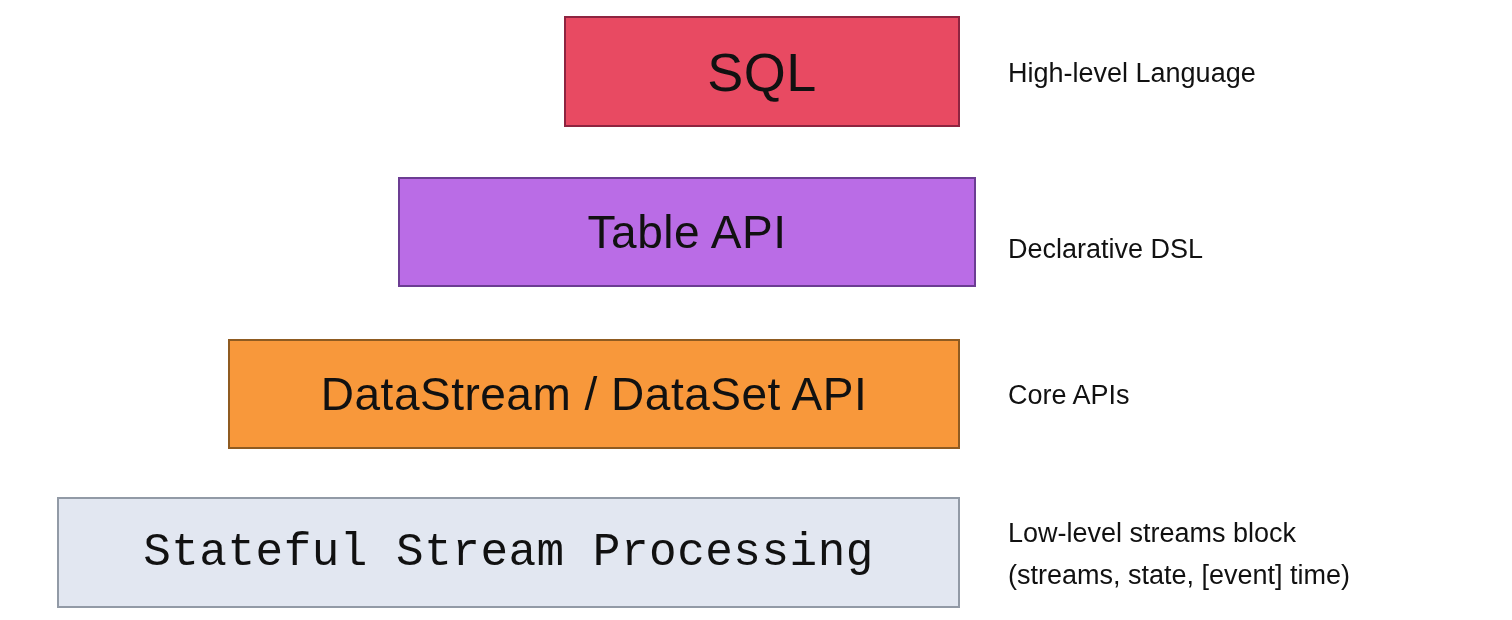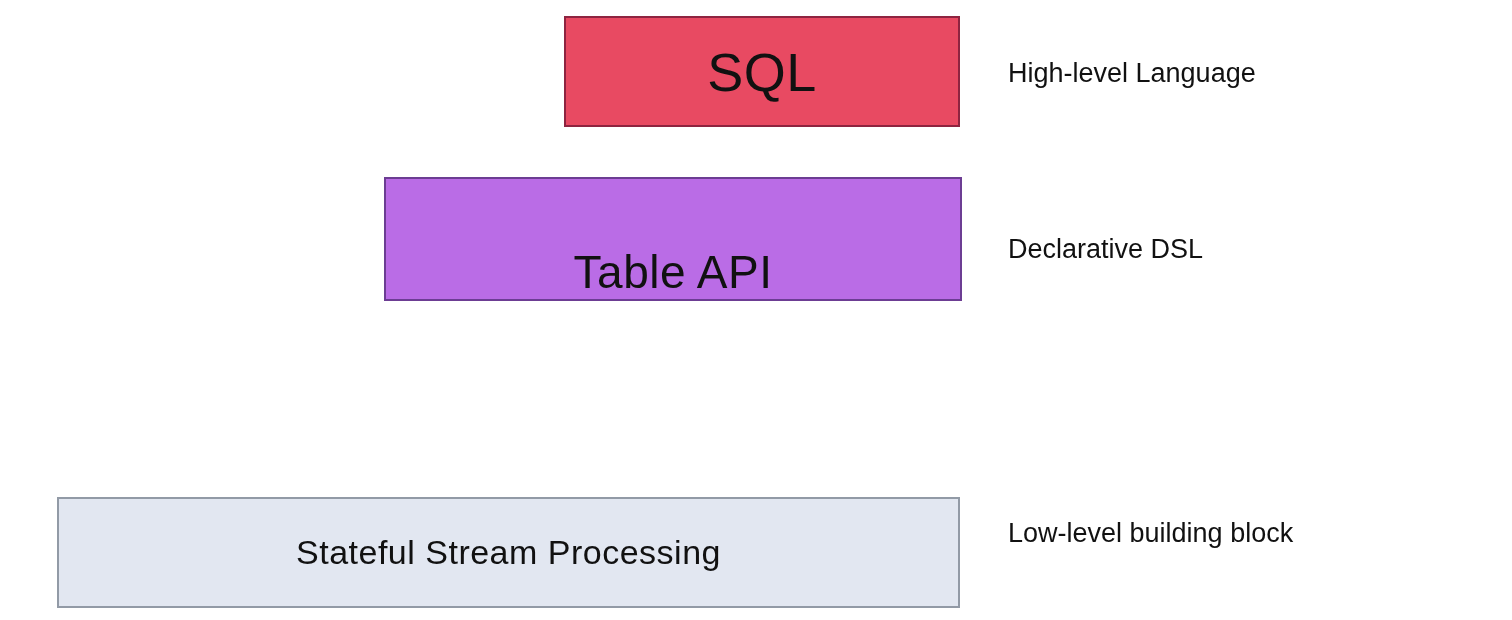--- a/index.html
+++ b/index.html
@@ -22,27 +22,27 @@
     align-items: center;
     justify-content: center;
     box-sizing: border-box;
   }
   .box-text {
     color: #111111;
     letter-spacing: 0.5px;
     white-space: nowrap;
   }
   .box1 { left: 564px; top: 16px;  width: 396px; height: 111px; }
-  .box2 { left: 384px; top: 177px; width: 578px; height: 124px; align-items: flex-end; }
+  .box2 { left: 398px; top: 177px; width: 578px; height: 110px; }
   .box3 { left: 228px; top: 339px; width: 732px; height: 110px; }
   .box4 { left: 57px;  top: 497px; width: 903px; height: 111px; }
   .box1 .box-text { font-size: 54px; }
   .box2 .box-text { font-size: 46px; }
   .box3 .box-text { font-size: 46px; }
-  .box4 .box-text { font-size: 34px; }
+  .box4 .box-text { font-size: 46px; font-family: Liberation Mono, monospace; }
   .side-label {
     position: absolute;
     left: 1008px;
     color: #111111;
     font-size: 27px;
     line-height: 42px;
     white-space: nowrap;
   }
   .label1 { top: 52px; }
   .label2 { top: 228px; }
@@ -68,22 +68,27 @@
   <div class="box box1" style="background-color: rgb(232, 74, 98); border-color: rgb(142, 36, 64);">
     <span class="box-text">SQL</span>
   </div>
   <div class="side-label label1">High-level Language</div>
 
   <div class="box box2" style="background-color: rgb(186, 108, 230); border-color: rgb(108, 61, 147);">
     <span class="box-text">Table API</span>
   </div>
   <div class="side-label label2">Declarative DSL</div>
 
+  <div class="box box3" style="background-color: rgb(248, 152, 59); border-color: rgb(143, 91, 33);">
+    <span class="box-text">DataStream / DataSet API</span>
+  </div>
+  <div class="side-label label3">Core APIs</div>
 
   <div class="box box4" style="background-color: rgb(226, 231, 241); border-color: rgb(146, 154, 166);">
     <span class="box-text">Stateful Stream Processing</span>
   </div>
   <div class="side-label label4">
-    <span>Low-level building block</span>
+    <span>Low-level streams block</span>
+    <span>(streams, state, [event] time)</span>
   </div>
 
 
 </div>
 
 </body></html>

